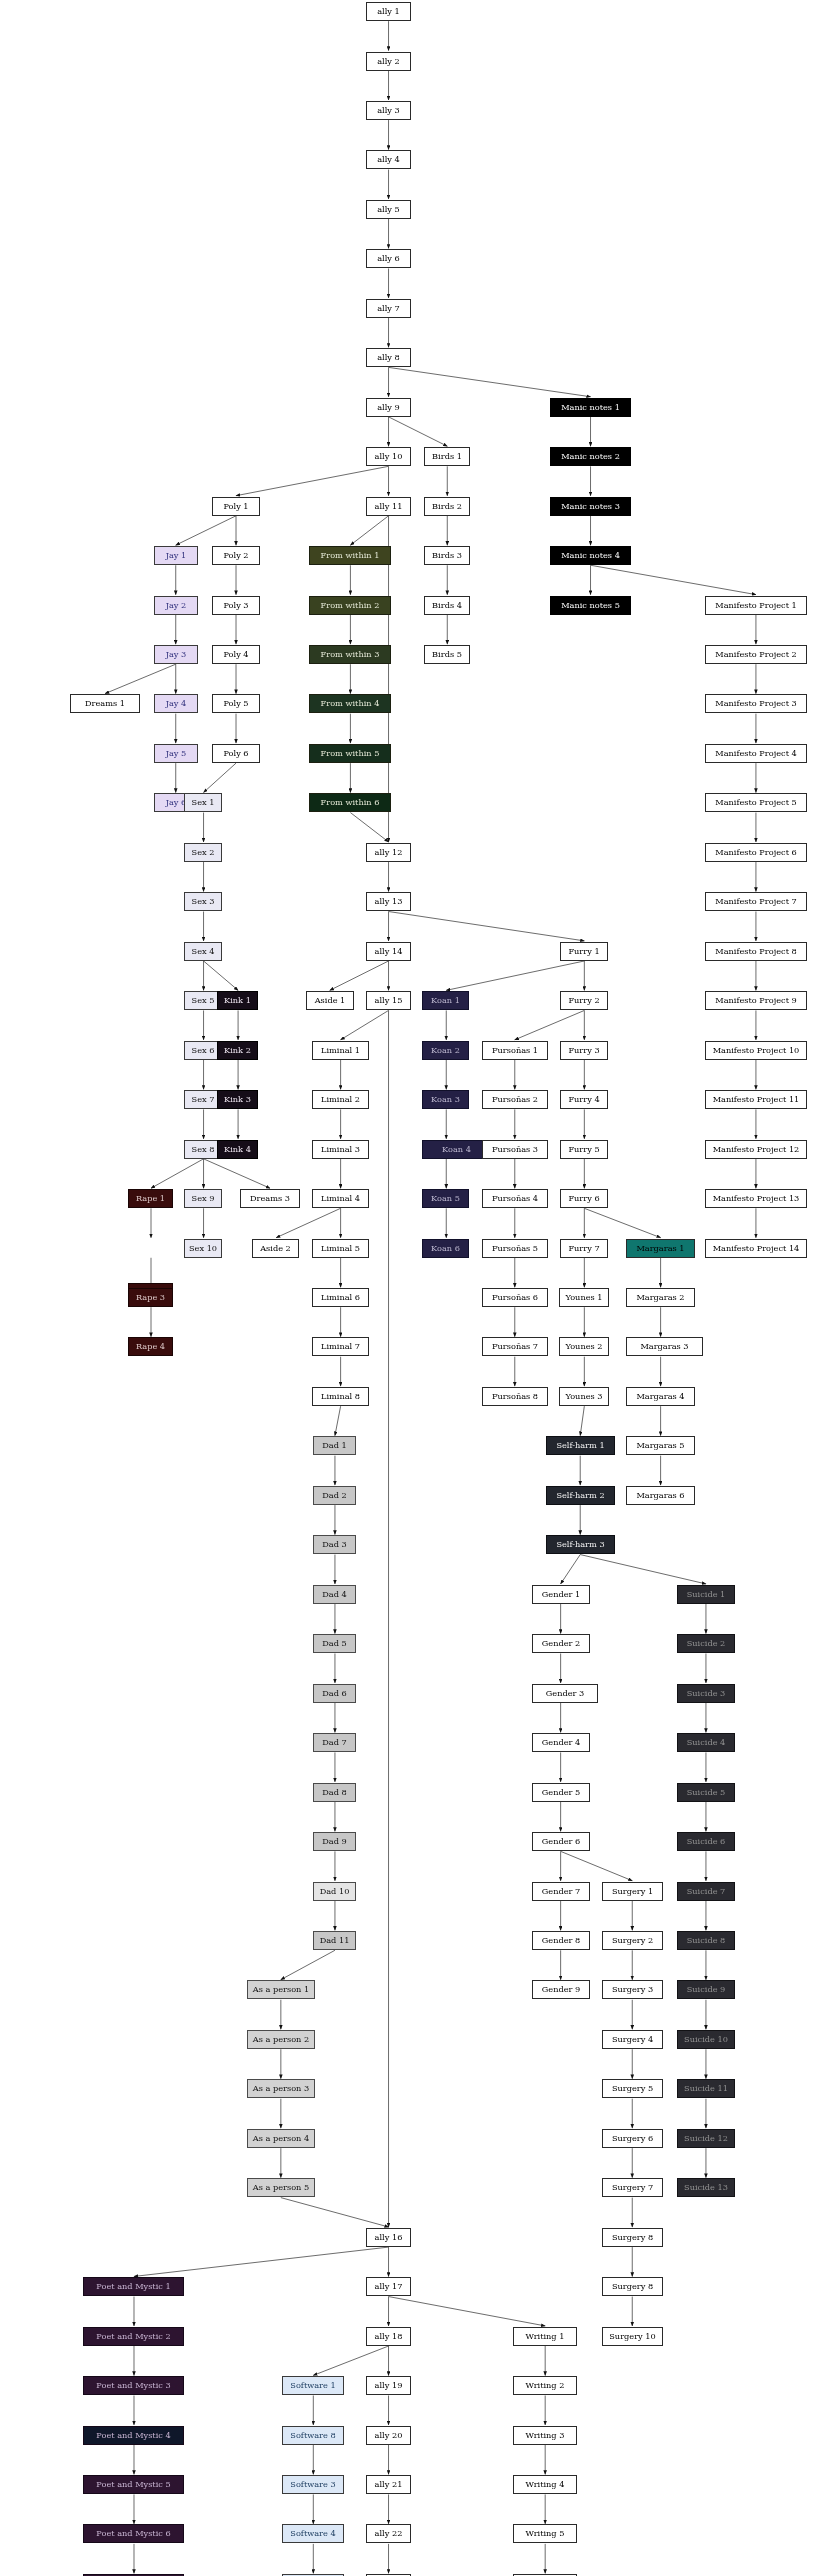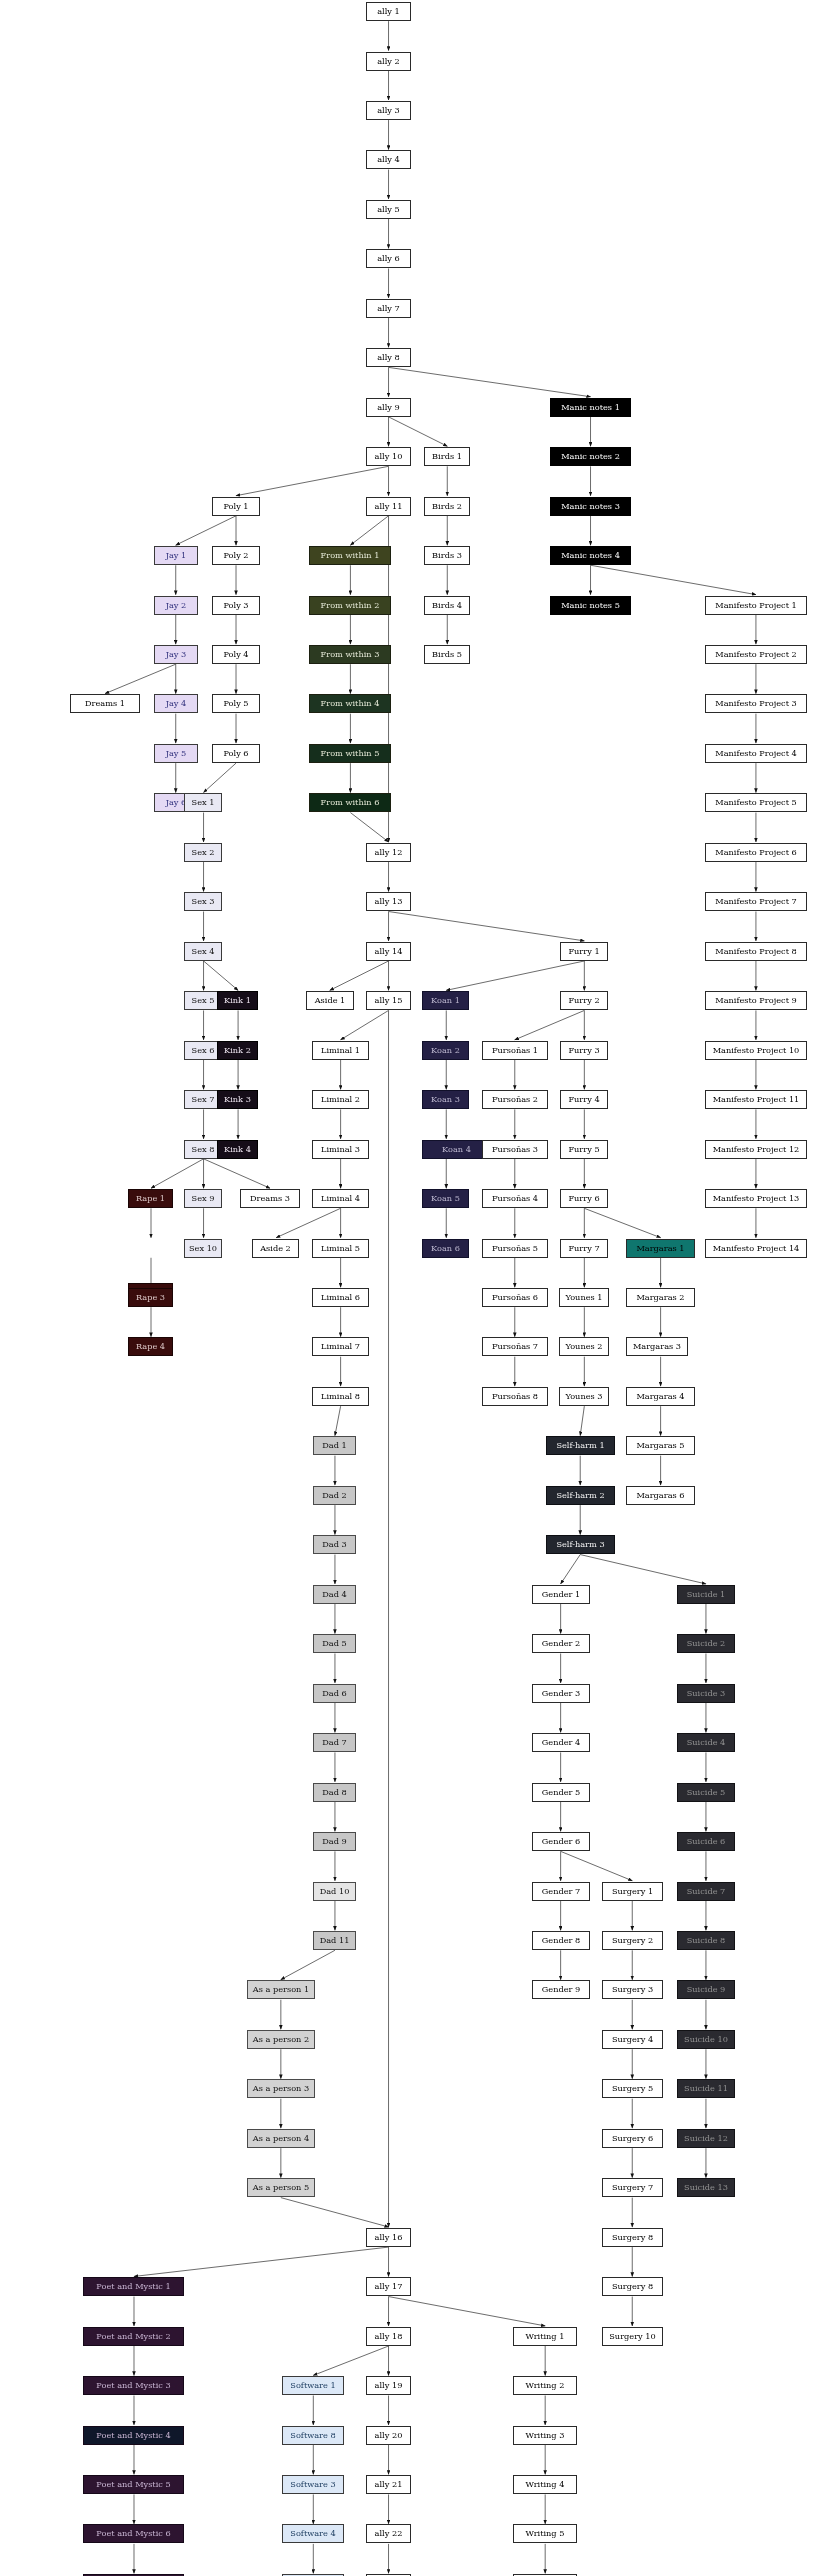--- a/index.html
+++ b/index.html
@@ -413,33 +413,33 @@
     <div class="node" style="left: 482px; top: 1041px; width: 66px; height: 19px; background: rgb(255, 255, 255); border-color: rgb(42, 42, 42); color: rgb(0, 0, 0);">Fursoñas 1</div>
     <div class="node" style="left: 482px; top: 1090px; width: 66px; height: 19px; background: rgb(255, 255, 255); border-color: rgb(42, 42, 42); color: rgb(0, 0, 0);">Fursoñas 2</div>
     <div class="node" style="left: 482px; top: 1140px; width: 66px; height: 19px; background: rgb(255, 255, 255); border-color: rgb(42, 42, 42); color: rgb(0, 0, 0);">Fursoñas 3</div>
     <div class="node" style="left: 482px; top: 1189px; width: 66px; height: 19px; background: rgb(255, 255, 255); border-color: rgb(42, 42, 42); color: rgb(0, 0, 0);">Fursoñas 4</div>
     <div class="node" style="left: 482px; top: 1239px; width: 66px; height: 19px; background: rgb(255, 255, 255); border-color: rgb(42, 42, 42); color: rgb(0, 0, 0);">Fursoñas 5</div>
     <div class="node" style="left: 482px; top: 1288px; width: 66px; height: 19px; background: rgb(255, 255, 255); border-color: rgb(42, 42, 42); color: rgb(0, 0, 0);">Fursoñas 6</div>
     <div class="node" style="left: 482px; top: 1337px; width: 66px; height: 19px; background: rgb(255, 255, 255); border-color: rgb(42, 42, 42); color: rgb(0, 0, 0);">Fursoñas 7</div>
     <div class="node" style="left: 482px; top: 1387px; width: 66px; height: 19px; background: rgb(255, 255, 255); border-color: rgb(42, 42, 42); color: rgb(0, 0, 0);">Fursoñas 8</div>
     <div class="node" style="left: 626px; top: 1239px; width: 69px; height: 19px; background: #0f766e; border-color: rgb(42, 42, 42); color: rgb(0, 0, 0);">Margaras 1</div>
     <div class="node" style="left: 626px; top: 1288px; width: 69px; height: 19px; background: rgb(255, 255, 255); border-color: rgb(42, 42, 42); color: rgb(0, 0, 0);">Margaras 2</div>
-    <div class="node" style="left: 626px; top: 1337px; width: 62px; height: 19px; background: rgb(255, 255, 255); border-color: rgb(42, 42, 42); color: rgb(0, 0, 0);">Margaras 3</div>
+    <div class="node" style="left: 626px; top: 1337px; width: 77px; height: 19px; background: rgb(255, 255, 255); border-color: rgb(42, 42, 42); color: rgb(0, 0, 0);">Margaras 3</div>
     <div class="node" style="left: 626px; top: 1387px; width: 69px; height: 19px; background: rgb(255, 255, 255); border-color: rgb(42, 42, 42); color: rgb(0, 0, 0);">Margaras 4</div>
     <div class="node" style="left: 626px; top: 1436px; width: 69px; height: 19px; background: rgb(255, 255, 255); border-color: rgb(42, 42, 42); color: rgb(0, 0, 0);">Margaras 5</div>
     <div class="node" style="left: 626px; top: 1486px; width: 69px; height: 19px; background: rgb(255, 255, 255); border-color: rgb(42, 42, 42); color: rgb(0, 0, 0);">Margaras 6</div>
     <div class="node" style="left: 559px; top: 1288px; width: 50px; height: 19px; background: rgb(255, 255, 255); border-color: rgb(42, 42, 42); color: rgb(0, 0, 0);">Younes 1</div>
     <div class="node" style="left: 559px; top: 1337px; width: 50px; height: 19px; background: rgb(255, 255, 255); border-color: rgb(42, 42, 42); color: rgb(0, 0, 0);">Younes 2</div>
     <div class="node" style="left: 559px; top: 1387px; width: 50px; height: 19px; background: rgb(255, 255, 255); border-color: rgb(42, 42, 42); color: rgb(0, 0, 0);">Younes 3</div>
     <div class="node" style="left: 546px; top: 1436px; width: 69px; height: 19px; background: rgb(34, 38, 46); border-color: rgb(13, 15, 19); color: rgb(242, 242, 242);">Self-harm 1</div>
     <div class="node" style="left: 546px; top: 1486px; width: 69px; height: 19px; background: rgb(34, 38, 46); border-color: rgb(13, 15, 19); color: rgb(242, 242, 242);">Self-harm 2</div>
     <div class="node" style="left: 546px; top: 1535px; width: 69px; height: 19px; background: rgb(34, 38, 46); border-color: rgb(13, 15, 19); color: rgb(242, 242, 242);">Self-harm 3</div>
     <div class="node" style="left: 532px; top: 1585px; width: 58px; height: 19px; background: rgb(255, 255, 255); border-color: rgb(42, 42, 42); color: rgb(0, 0, 0);">Gender 1</div>
     <div class="node" style="left: 532px; top: 1634px; width: 58px; height: 19px; background: rgb(255, 255, 255); border-color: rgb(42, 42, 42); color: rgb(0, 0, 0);">Gender 2</div>
-    <div class="node" style="left: 532px; top: 1684px; width: 58px; height: 19px; background: rgb(255, 255, 255); border-color: rgb(42, 42, 42); color: rgb(0, 0, 0);">Gender 3</div>
+    <div class="node" style="left: 532px; top: 1684px; width: 66px; height: 19px; background: rgb(255, 255, 255); border-color: rgb(42, 42, 42); color: rgb(0, 0, 0);">Gender 3</div>
     <div class="node" style="left: 532px; top: 1733px; width: 58px; height: 19px; background: rgb(255, 255, 255); border-color: rgb(42, 42, 42); color: rgb(0, 0, 0);">Gender 4</div>
     <div class="node" style="left: 532px; top: 1783px; width: 58px; height: 19px; background: rgb(255, 255, 255); border-color: rgb(42, 42, 42); color: rgb(0, 0, 0);">Gender 5</div>
     <div class="node" style="left: 532px; top: 1832px; width: 58px; height: 19px; background: rgb(255, 255, 255); border-color: rgb(42, 42, 42); color: rgb(0, 0, 0);">Gender 6</div>
     <div class="node" style="left: 532px; top: 1882px; width: 58px; height: 19px; background: rgb(255, 255, 255); border-color: rgb(42, 42, 42); color: rgb(0, 0, 0);">Gender 7</div>
     <div class="node" style="left: 532px; top: 1931px; width: 58px; height: 19px; background: rgb(255, 255, 255); border-color: rgb(42, 42, 42); color: rgb(0, 0, 0);">Gender 8</div>
     <div class="node" style="left: 532px; top: 1980px; width: 58px; height: 19px; background: rgb(255, 255, 255); border-color: rgb(42, 42, 42); color: rgb(0, 0, 0);">Gender 9</div>
     <div class="node" style="left: 677px; top: 1585px; width: 58px; height: 19px; background: rgb(42, 42, 48); border-color: rgb(18, 18, 21); color: rgb(146, 146, 146);">Suicide 1</div>
     <div class="node" style="left: 677px; top: 1634px; width: 58px; height: 19px; background: rgb(42, 42, 48); border-color: rgb(18, 18, 21); color: rgb(146, 146, 146);">Suicide 2</div>
     <div class="node" style="left: 677px; top: 1684px; width: 58px; height: 19px; background: rgb(42, 42, 48); border-color: rgb(18, 18, 21); color: rgb(146, 146, 146);">Suicide 3</div>
     <div class="node" style="left: 677px; top: 1733px; width: 58px; height: 19px; background: rgb(42, 42, 48); border-color: rgb(18, 18, 21); color: rgb(146, 146, 146);">Suicide 4</div>

